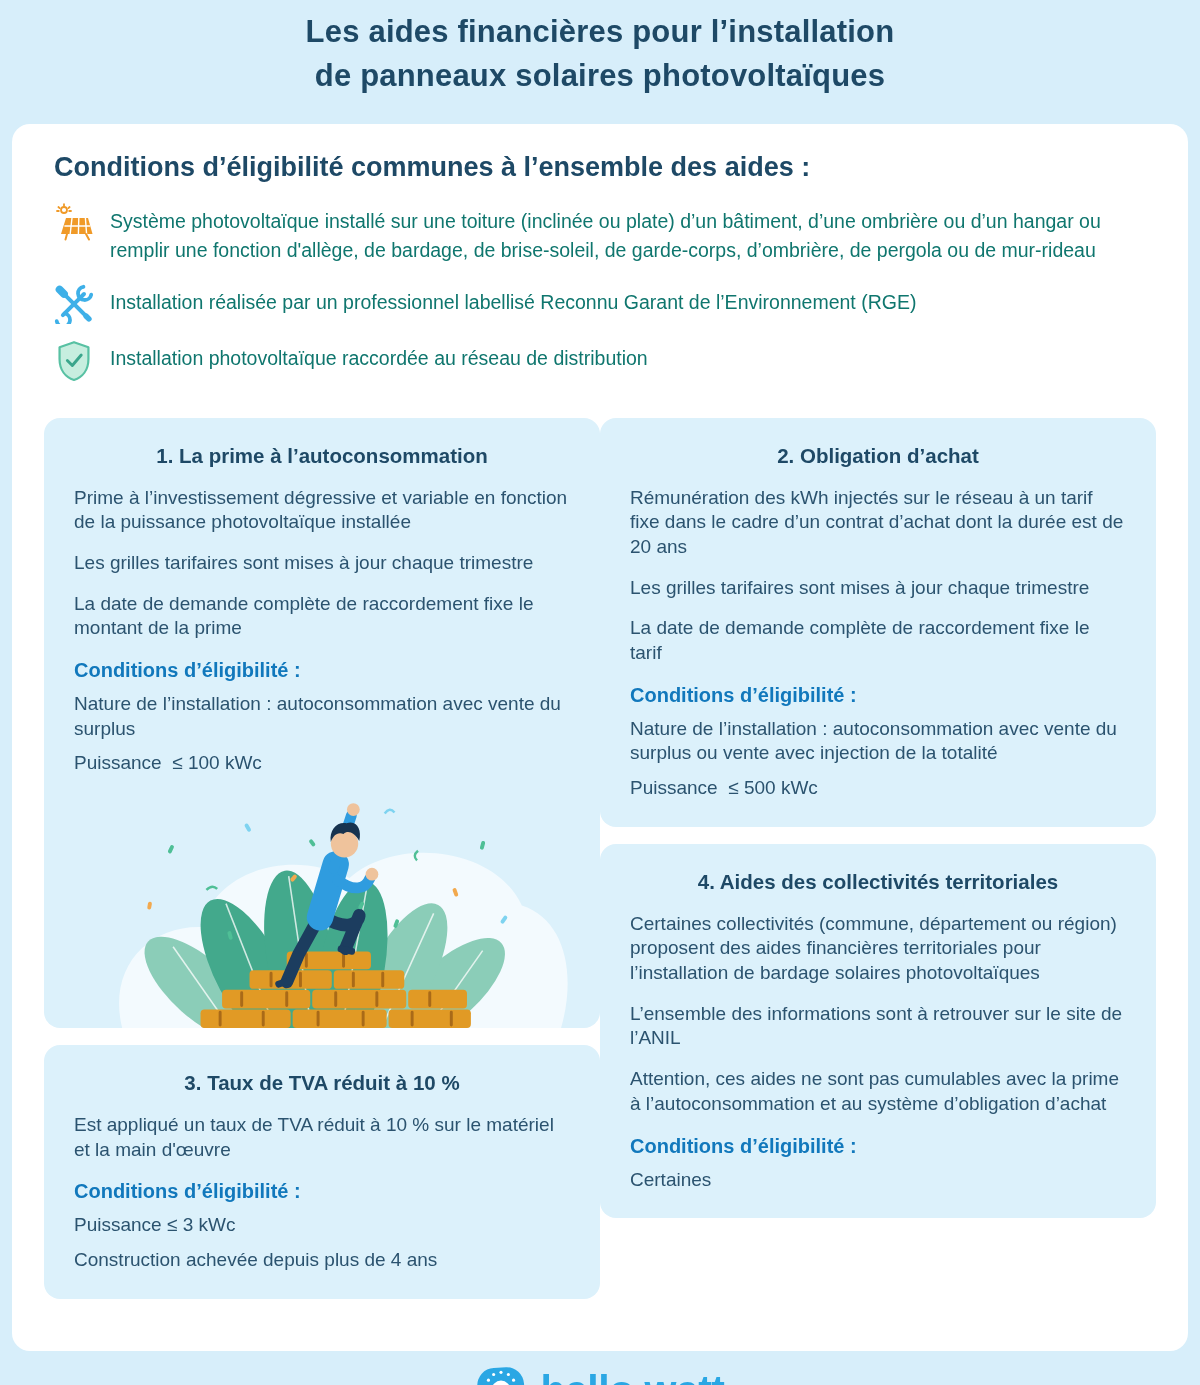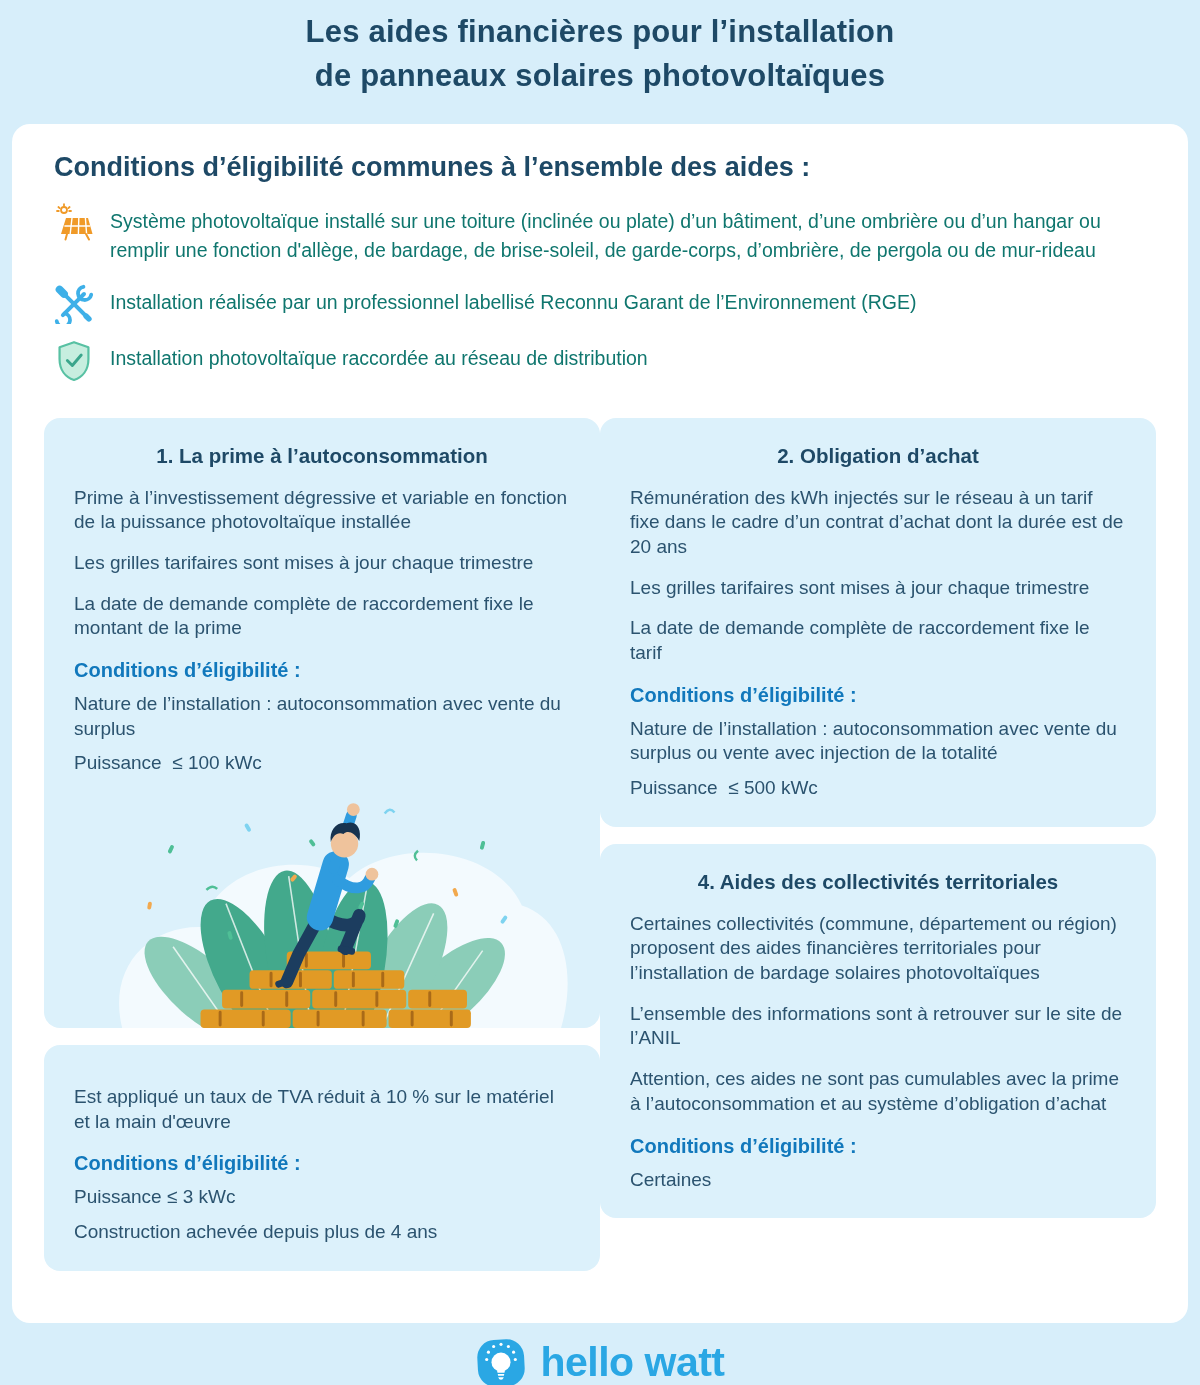--- a/index.html
+++ b/index.html
@@ -180,20 +180,21 @@
                 <rect x="312" y="116" width="4" height="8" rx="2" fill="#4FBF96" transform="rotate(28 314 120)"></rect>
                 <path d="M338,26 q5,-7 10,-1" stroke="#7ED3F0" stroke-width="2.5" fill="none"></path>
                 <path d="M372,64 q-6,5 -1,10" stroke="#4FBF96" stroke-width="2.5" fill="none"></path>
                 <path d="M156,104 q6,-6 11,-1" stroke="#4FBF96" stroke-width="2.5" fill="none"></path>
               </g>
             </svg>
           </div>
         </section>
 
         <section class="card">
+          <h3>3. Taux de TVA réduit à 10 %</h3>
           <p>Est appliqué un taux de TVA réduit à 10 % sur le matériel et la main d'œuvre</p>
           <div class="cond-label">Conditions d’éligibilité :</div>
           <p class="cond">Puissance ≤ 3 kWc</p>
           <p class="cond">Construction achevée depuis plus de 4 ans</p>
         </section>
       </div>
 
       <div class="col">
 
         <section class="card">

